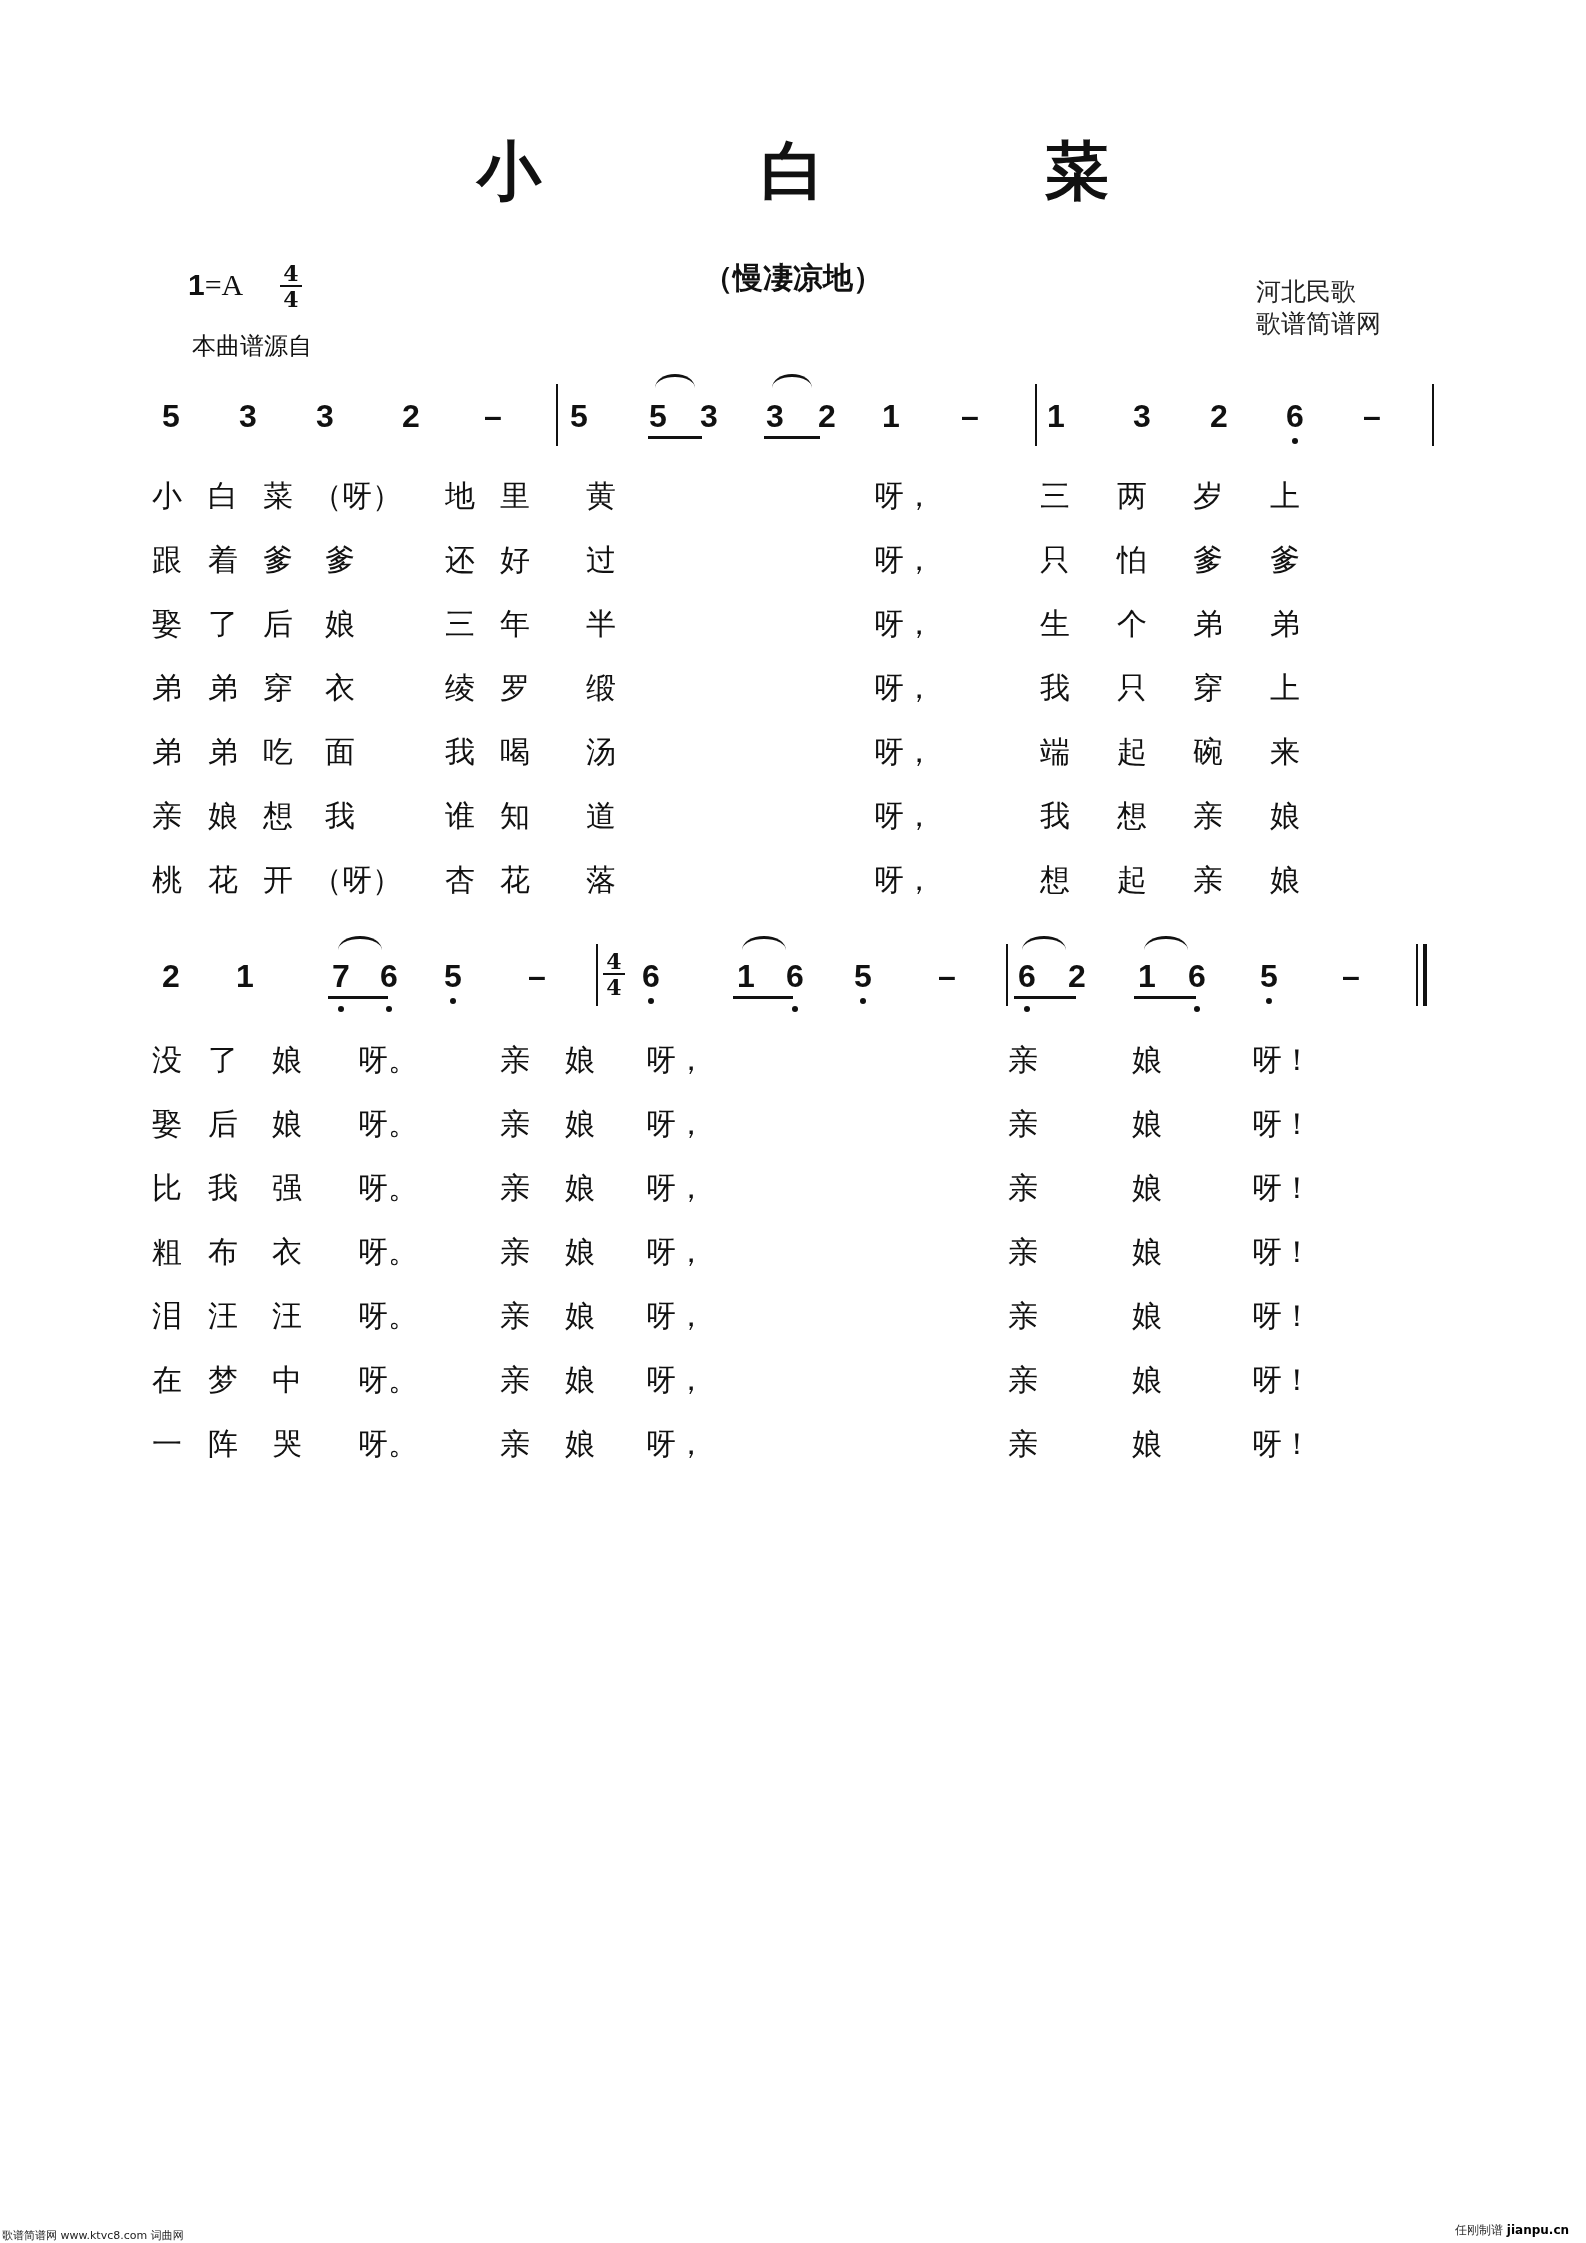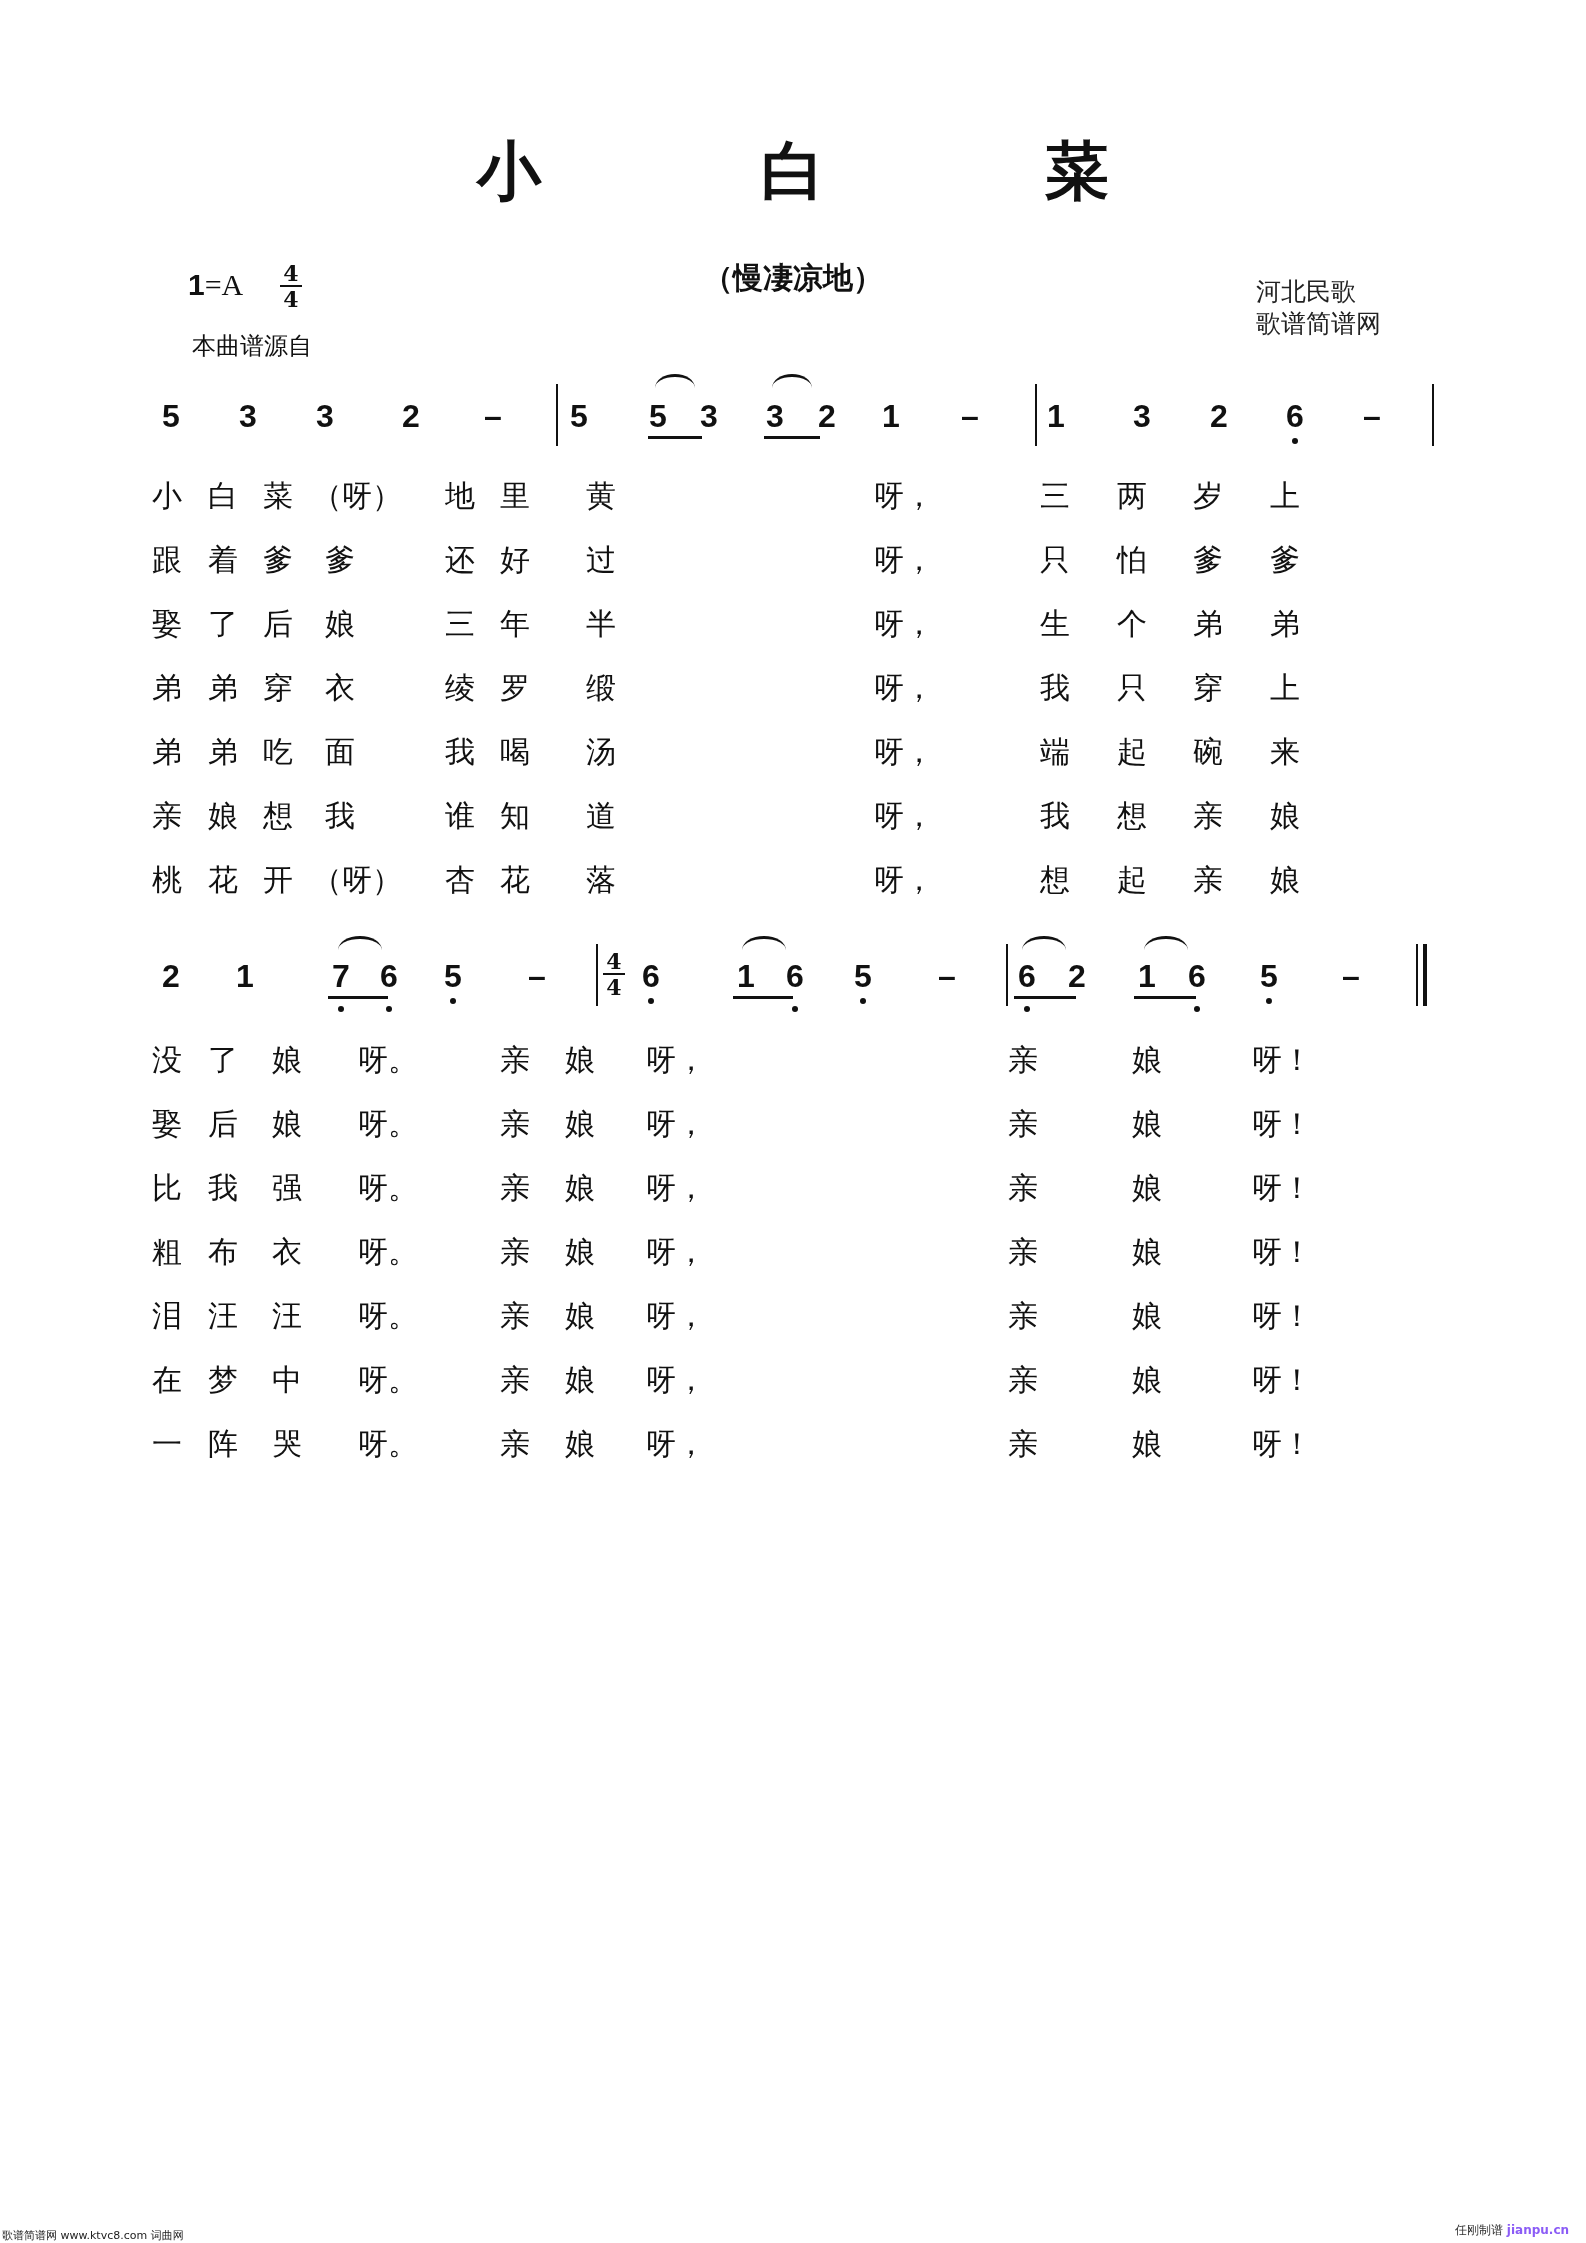--- a/index.html
+++ b/index.html
@@ -27,21 +27,21 @@
   .underline { position: absolute; height: 3px; background: #111; }
   .barline { position: absolute; width: 2px; background: #111; }
   .slur { position: absolute; height: 14px; border-top: 3px solid #111; border-radius: 50% 50% 0 0 / 100% 100% 0 0; }
 
   .lyrics { position: absolute; left: 0; width: 1586px; }
   .lyric-row { position: absolute; left: 0; width: 1586px; height: 40px; }
   .lyric { position: absolute; font-family: "DejaVu Serif", serif; font-size: 30px; line-height: 40px; white-space: nowrap; }
 
   .footer-left { position: absolute; left: 2px; top: 2228px; font-family: "DejaVu Sans", sans-serif; font-size: 11px; color: #222; }
   .footer-right { position: absolute; left: 1455px; top: 2222px; font-family: "DejaVu Sans", sans-serif; font-size: 12px; color: #333; }
-  .footer-right .brand { color: #8b5cf6; font-weight: bold; }
+  .footer-right .brand { color: #000000; font-weight: bold; }
 </style>
 </head>
 <body>
 
 <div class="title">
   <span>小</span><span style="margin-left:150px">白</span><span style="margin-left:150px">菜</span>
 </div>
 <div class="subtitle">（慢凄凉地）</div>
 
 <div class="key">

